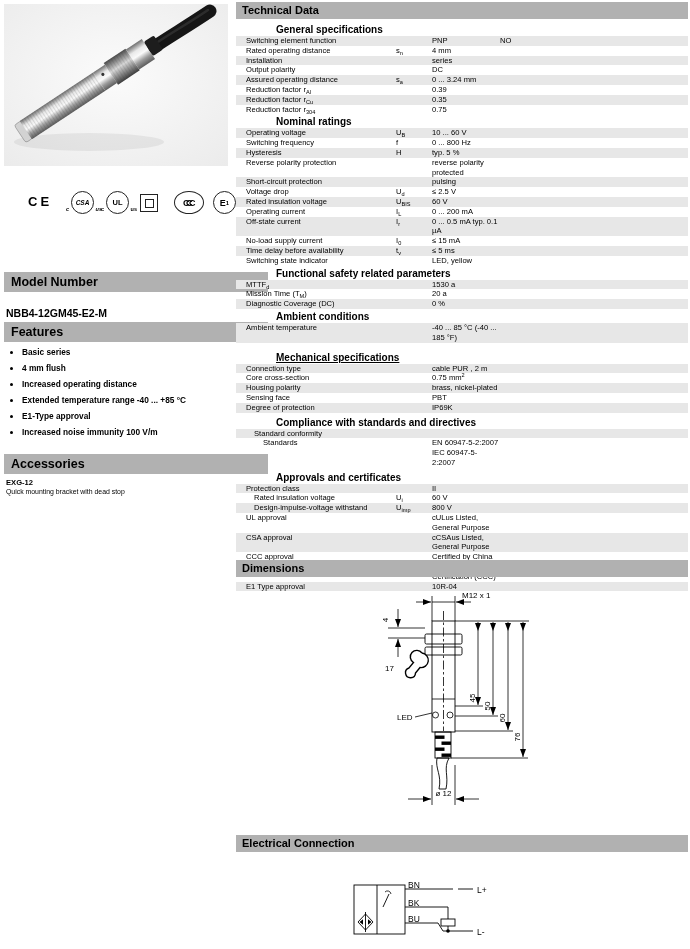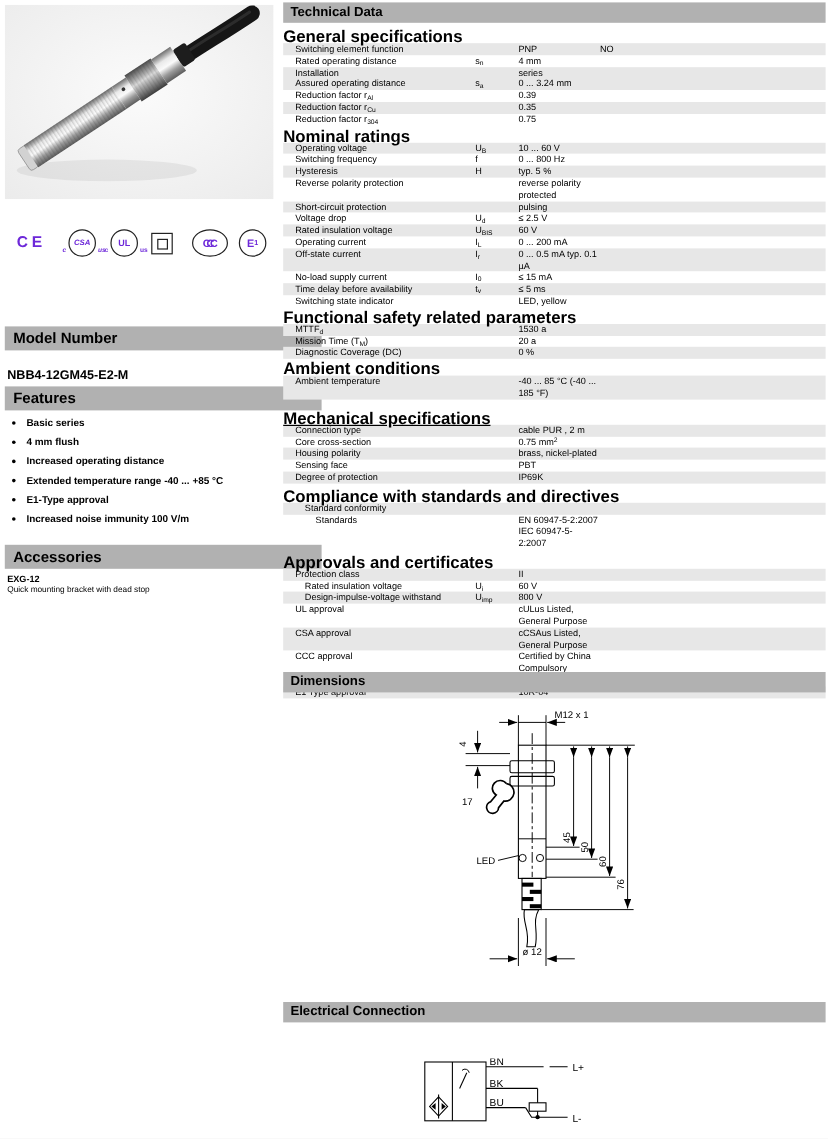--- a/index.html
+++ b/index.html
@@ -2,21 +2,21 @@
 <html><head>
 <meta charset="utf-8">
 <style>
   html,body{margin:0;padding:0;background:#fff;}
   .page{position:relative;width:690px;height:949px;background:#ffffff;overflow:hidden;
         font-family:"Liberation Sans",sans-serif;color:#000;outline:1px solid #d8d8d8;}
   
   .left-col{position:absolute;left:4px;top:4px;width:226px;height:941px;}
   .photo{position:absolute;left:0;top:0;width:224px;height:162px;}
   .certs{position:absolute;left:0;top:184px;width:226px;height:30px;}
-  .cert{position:absolute;display:flex;align-items:center;justify-content:center;color:#6d28d9;}
+  .cert{position:absolute;display:flex;align-items:center;justify-content:center;color:#000000;margin-left:14px;}
   .ce{left:10px;top:6px;font-size:13px;font-weight:bold;letter-spacing:3px;}
   .circle-mark{width:21px;height:21px;border:1.6px solid #222;border-radius:50%;position:relative;
                display:flex;align-items:center;justify-content:center;font-weight:bold;}
   .csa{left:53px;top:3px;}
   .csa .circle-mark{font-size:6.5px;font-style:italic;}
   .cul{left:88px;top:3px;}
   .cul .circle-mark{font-size:7.5px;}
   .tiny-l{position:absolute;left:-6px;bottom:1px;font-size:5.5px;font-weight:bold;}
   .tiny-r{position:absolute;right:-9px;bottom:1px;font-size:5.5px;font-weight:bold;}
   .sq{left:122px;top:6px;width:16px;height:16px;border:1.6px solid #222;display:flex;align-items:center;justify-content:center;}
@@ -33,21 +33,21 @@
   .features-list li{font-size:8.3px;font-weight:bold;line-height:10.5px;margin-bottom:5.5px;}
   .acc-name{position:absolute;left:2px;top:474px;font-size:7.6px;font-weight:bold;}
   .acc-desc{position:absolute;left:2px;top:484px;font-size:6.9px;}
   
   .main-col{position:absolute;left:236px;top:2px;width:452px;height:945px;}
   .main-bar{position:absolute;left:0;width:452px;height:17px;line-height:17px;font-size:11px;padding-left:6px;box-sizing:border-box;}
   #bar-tech{top:0;}
   #bar-dim{top:558px;}
   #bar-elec{top:833px;}
   #techtable{position:absolute;left:0;top:20px;width:452px;}
-  .sec-title{font-size:14px;font-weight:bold;line-height:12px;margin-top:2px;}
+  .sec-title{font-size:10px;font-weight:bold;line-height:12px;margin-top:2px;margin-left:40px;}
   #sec3{margin-bottom:9px;}
   #sec4 .sec-title{margin-top:4px;text-decoration:underline;}
   #sec5 .sec-title,#sec6 .sec-title{margin-top:4px;}
   .t-row{display:grid;grid-template-columns:150px 36px 68px 1fr;padding-left:10px;
          font-size:7.6px;line-height:9.8px;min-height:9.8px;}
   .t-row.stripe{background:#e7e7e7;}
   .t-row .c-val{white-space:pre-line;}
   .t-row.ind1 .c-label{padding-left:8px;}
   .t-row.ind2 .c-label{padding-left:17px;}
   sub{font-size:5.6px;vertical-align:-1.5px;line-height:0;}
@@ -173,20 +173,26 @@
             <span class="c-sym">s<sub>n</sub></span>
             <span class="c-val">4 mm</span>
             <span class="c-val2"></span>
           </div>
           <div class="t-row stripe">
             <span class="c-label">Installation</span>
             <span class="c-sym"></span>
             <span class="c-val">series</span>
             <span class="c-val2"></span>
           </div>
+          <div class="t-row">
+            <span class="c-label">Output polarity</span>
+            <span class="c-sym"></span>
+            <span class="c-val">DC</span>
+            <span class="c-val2"></span>
+          </div>
           <div class="t-row stripe">
             <span class="c-label">Assured operating distance</span>
             <span class="c-sym">s<sub>a</sub></span>
             <span class="c-val">0 ... 3.24 mm</span>
             <span class="c-val2"></span>
           </div>
           <div class="t-row">
             <span class="c-label">Reduction factor r<sub>Al</sub></span>
             <span class="c-sym"></span>
             <span class="c-val">0.39</span>

